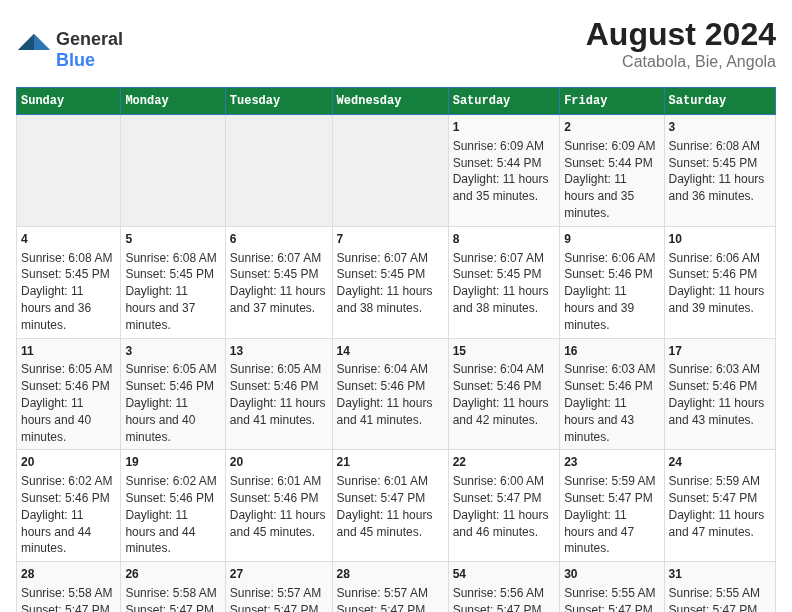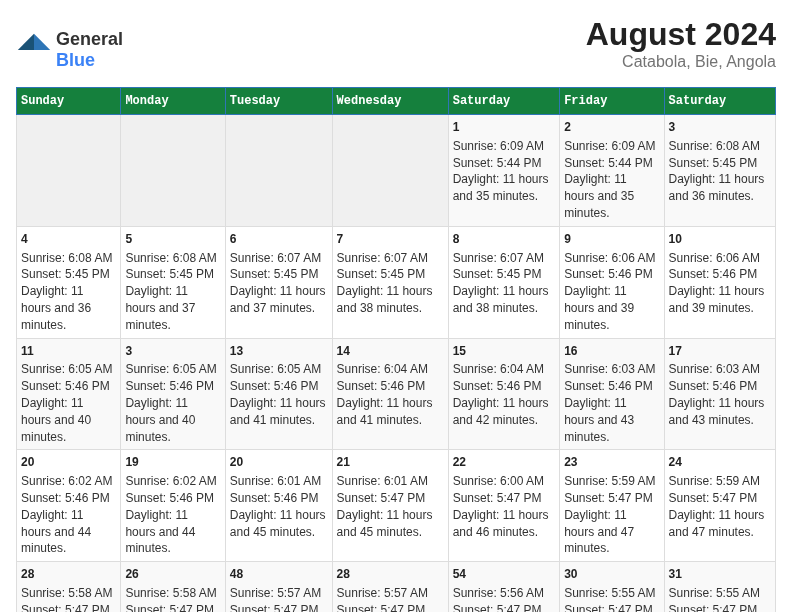--- a/index.html
+++ b/index.html
@@ -237,21 +237,21 @@
       <tr>
         <td>
           <span class="day-num">28</span>
           <div class="day-info">Sunrise: 5:58 AM<br>Sunset: 5:47 PM<br>Daylight: 11 hours and 48 minutes.</div>
         </td>
         <td>
           <span class="day-num">26</span>
           <div class="day-info">Sunrise: 5:58 AM<br>Sunset: 5:47 PM<br>Daylight: 11 hours and 48 minutes.</div>
         </td>
         <td>
-          <span class="day-num">48</span>
+          <span class="day-num">27</span>
           <div class="day-info">Sunrise: 5:57 AM<br>Sunset: 5:47 PM<br>Daylight: 11 hours and 49 minutes.</div>
         </td>
         <td>
           <span class="day-num">28</span>
           <div class="day-info">Sunrise: 5:57 AM<br>Sunset: 5:47 PM<br>Daylight: 11 hours and 50 minutes.</div>
         </td>
         <td>
           <span class="day-num">54</span>
           <div class="day-info">Sunrise: 5:56 AM<br>Sunset: 5:47 PM<br>Daylight: 11 hours and 50 minutes.</div>
         </td>

